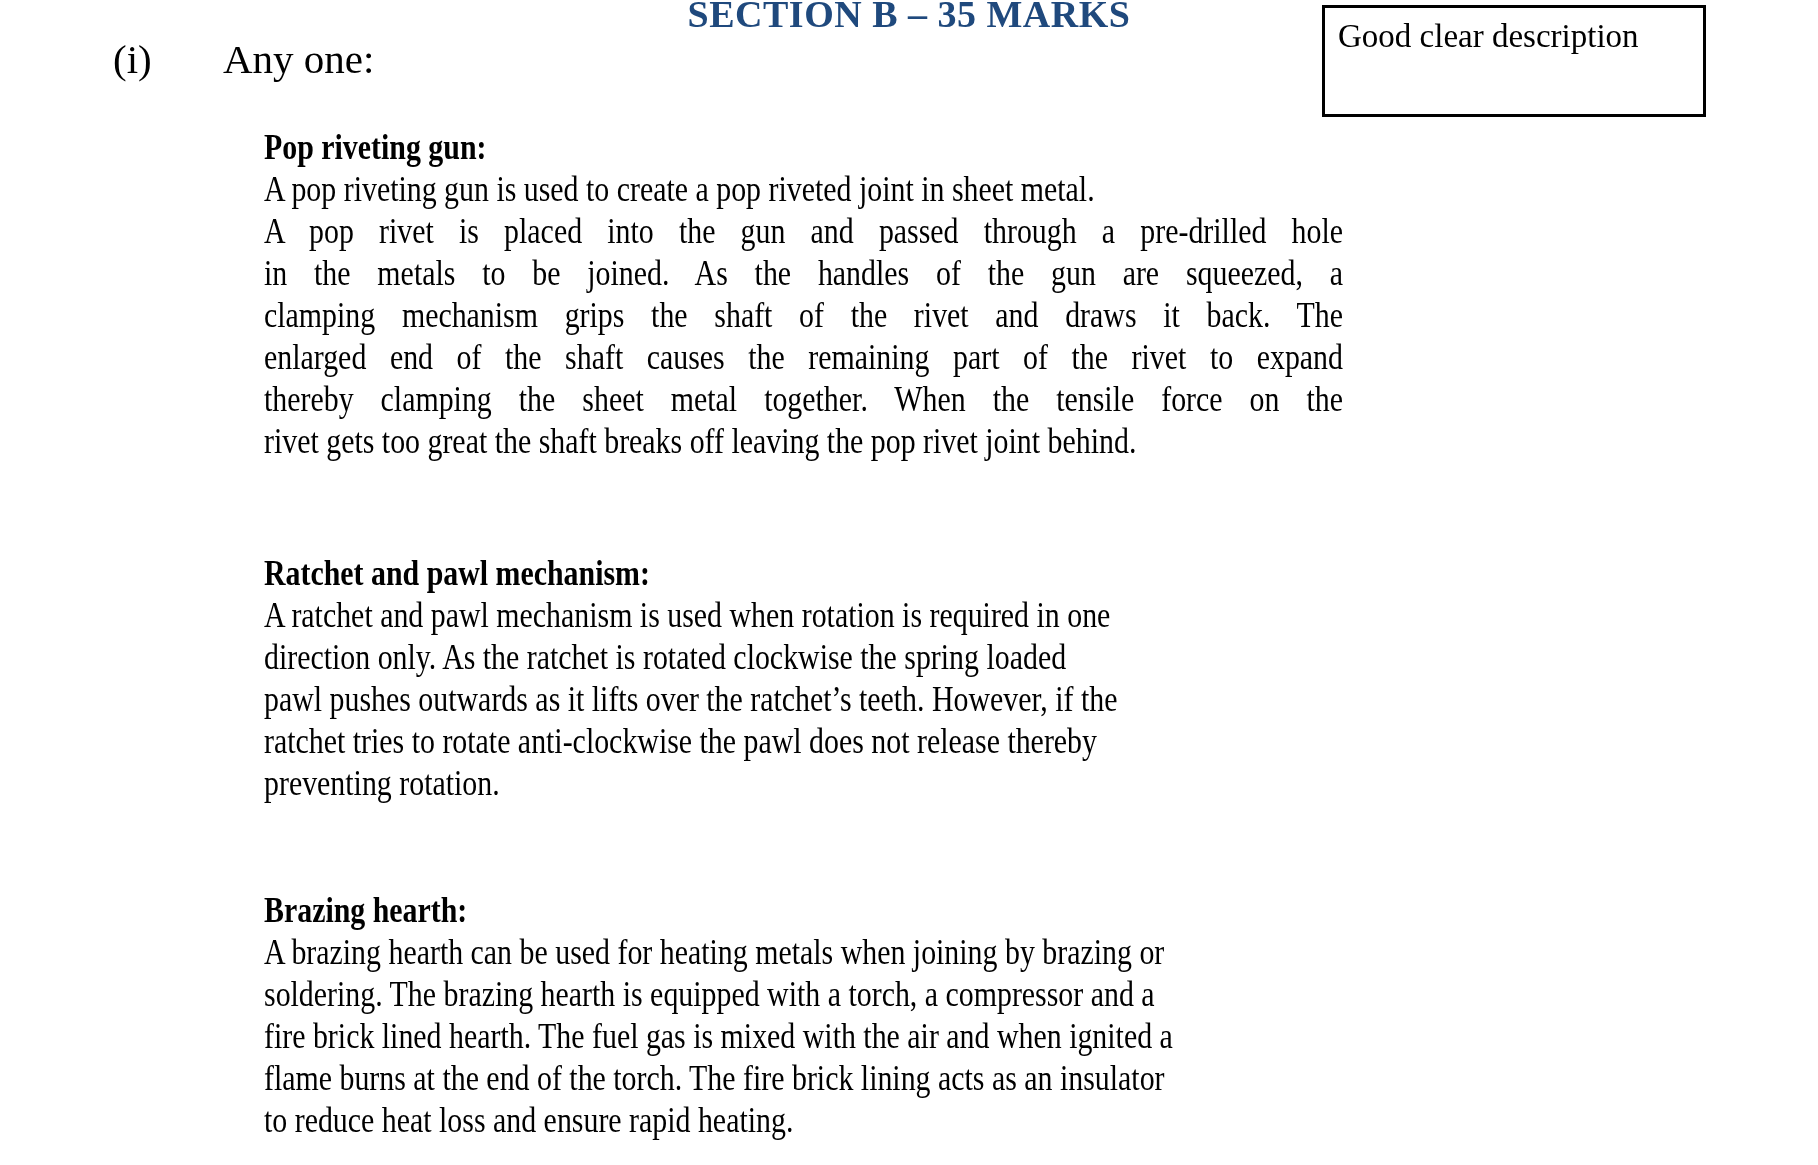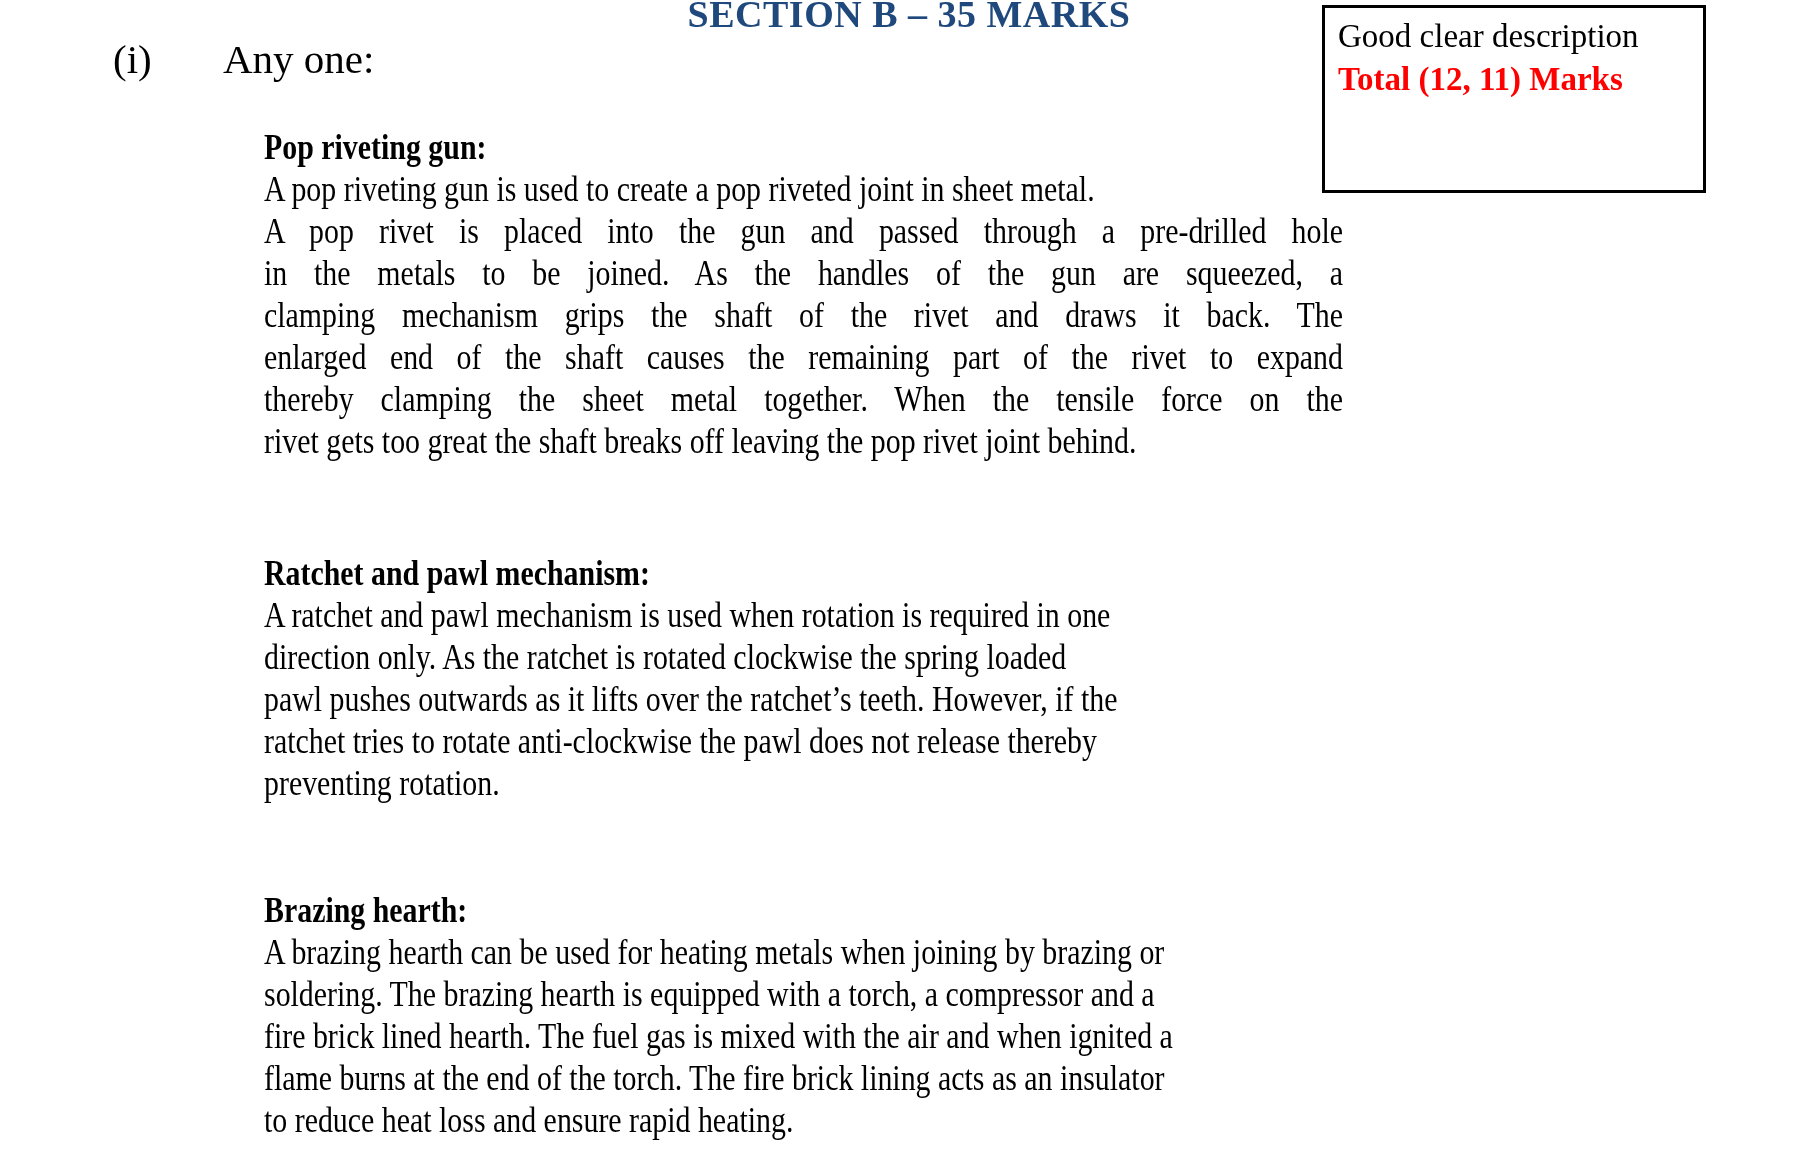--- a/index.html
+++ b/index.html
@@ -42,21 +42,21 @@
     display: inline-block;
     width: 110px;
   }
 
   
   .marks-box {
     position: absolute;
     left: 1322px;
     top: 5px;
     width: 384px;
-    height: 188px;
+    height: 112px;
     border: 3px solid #000;
     box-sizing: border-box;
     padding: 7px 0 0 13px;
     font-size: 33px;
     line-height: 43px;
   }
   .marks-box .box-line-bold { font-weight: bold; }
 
   
   .para {
@@ -86,21 +86,20 @@
 <body>
 
 <div class="section-title" style="color: rgb(31, 73, 125);">SECTION B – 35 MARKS</div>
 
 <div class="question-label">
   <span class="q-number">(i)</span><span>Any one:</span>
 </div>
 
 <div class="marks-box">
   <div class="box-line">Good clear description</div>
-  <div class="box-line box-line-bold" style="color: rgb(255, 0, 0);">Total (12, 11) Marks</div>
 </div>
 
 <div class="para para-1 para--justify">
   <div class="para-heading">Pop riveting gun:</div>
   <div class="lines">
       <div class="line">A pop riveting gun is used to create a pop riveted joint in sheet metal.</div>
       <div class="line">A pop rivet is placed into the gun and passed through a pre-drilled hole</div>
       <div class="line">in the metals to be joined. As the handles of the gun are squeezed, a</div>
       <div class="line">clamping mechanism grips the shaft of the rivet and draws it back. The</div>
       <div class="line">enlarged end of the shaft causes the remaining part of the rivet to expand</div>

